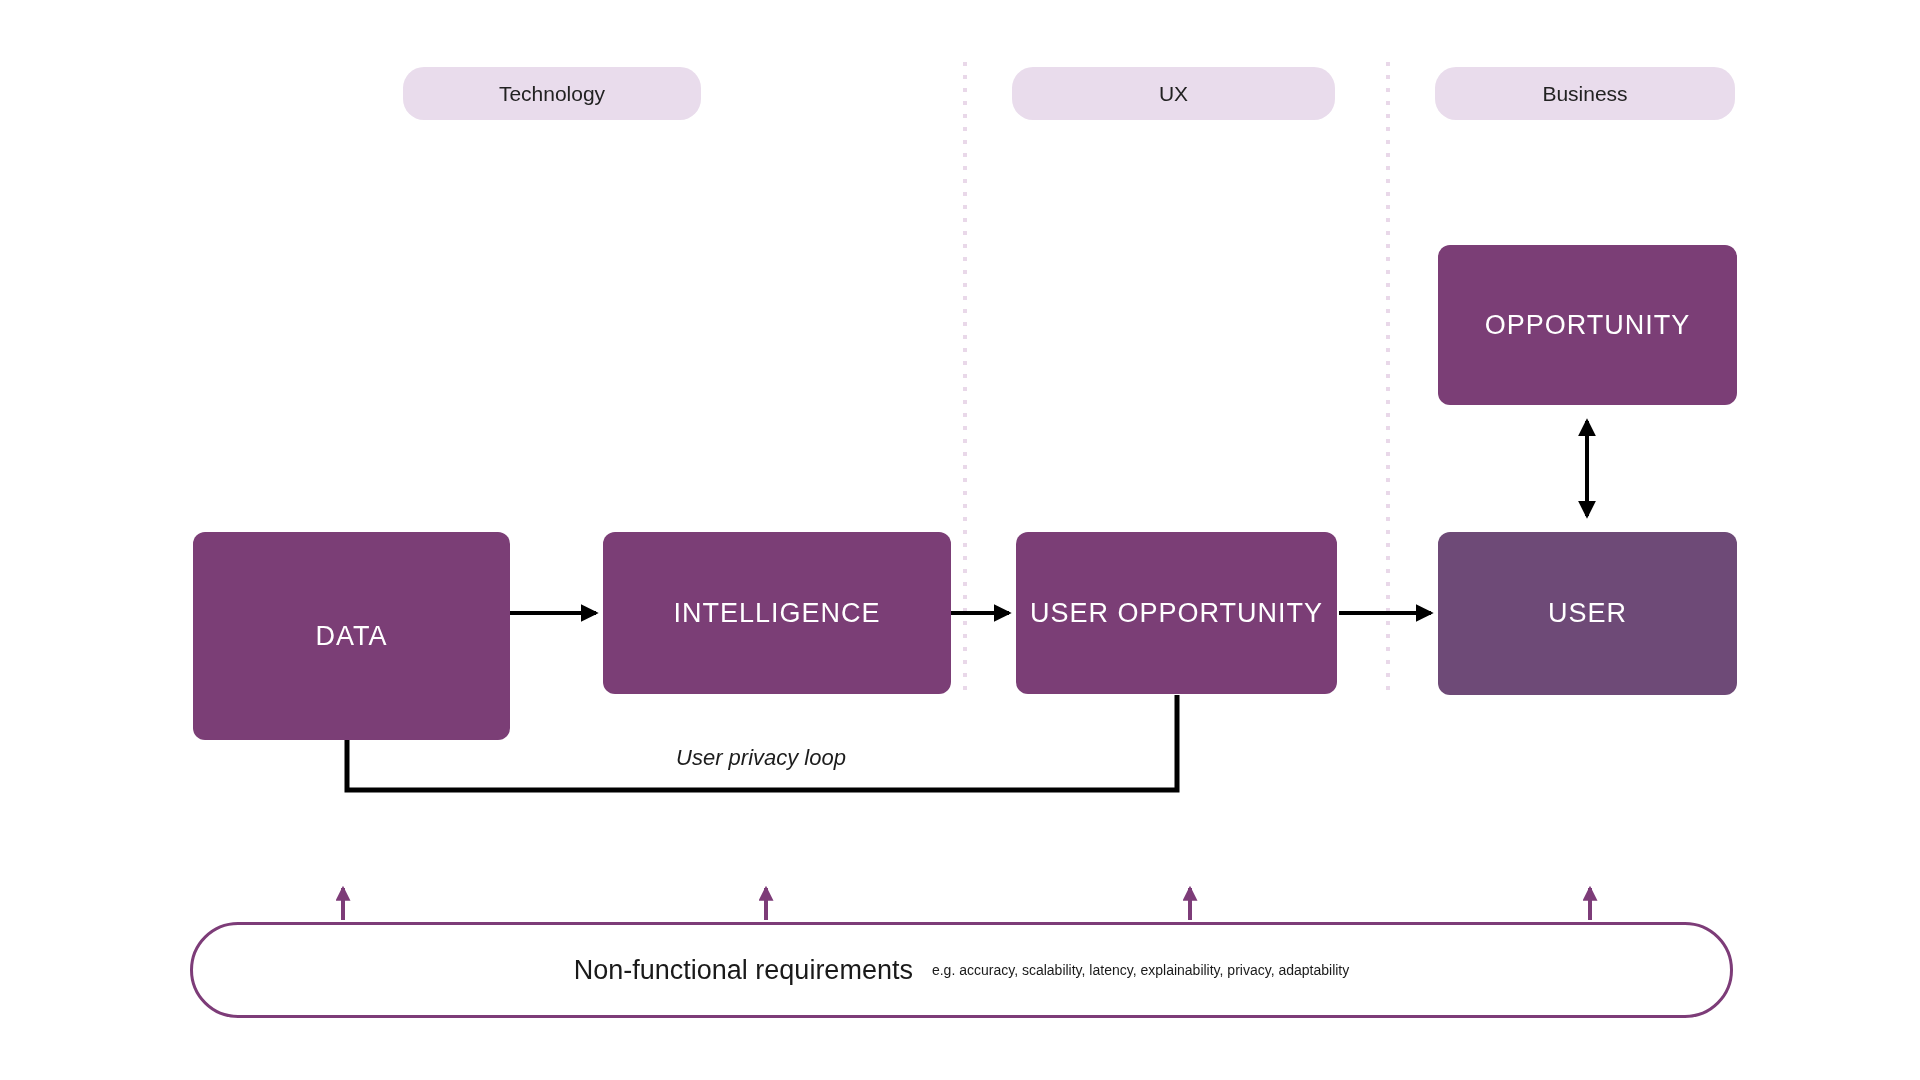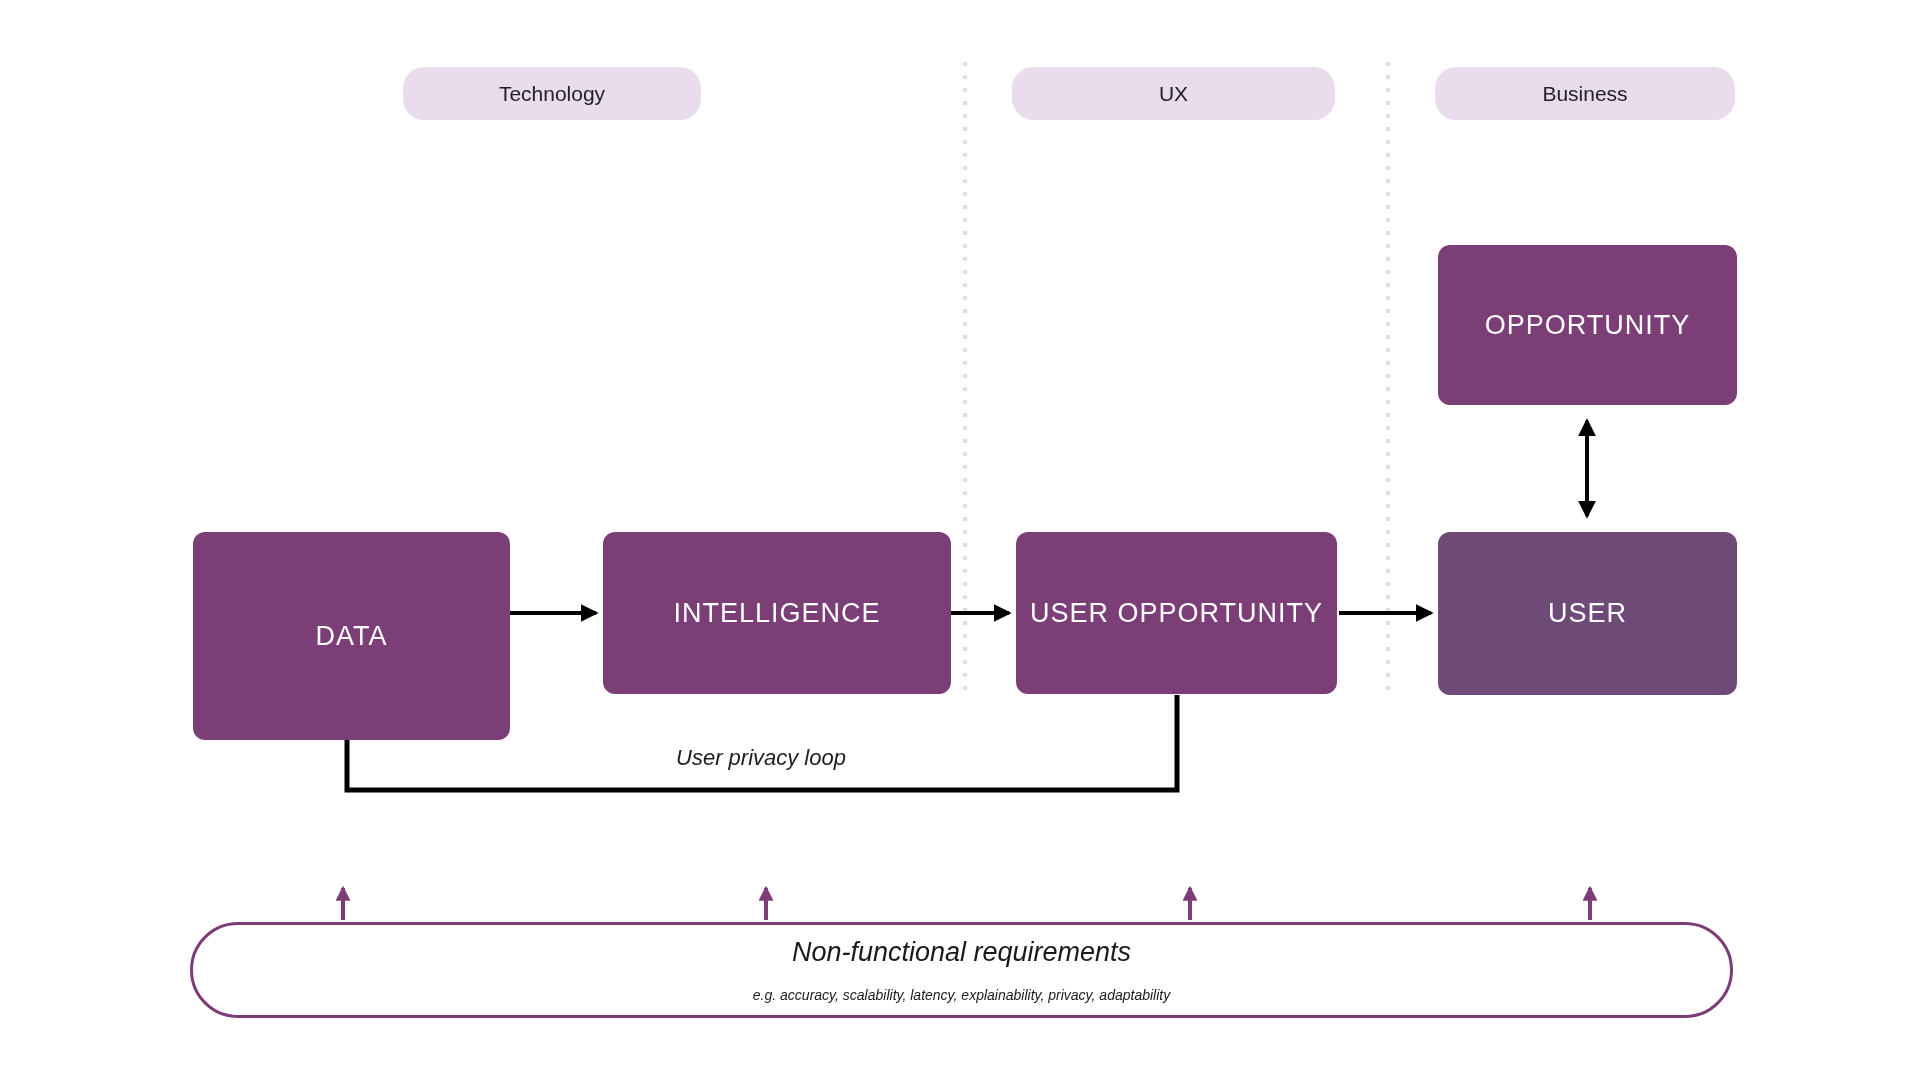--- a/index.html
+++ b/index.html
@@ -88,25 +88,24 @@
     position: absolute;
     left: 190px;
     top: 922px;
     width: 1543px;
     height: 96px;
     box-sizing: border-box;
     border: 3px solid #7d3c78;
     border-radius: 50px;
     background: #ffffff;
     display: flex;
-    flex-direction: column;
+    flex-direction: row;
     align-items: center;
     justify-content: center;
     gap: 19px;
-    font-style: italic;
   }
   .nfr .title    { font-size: 27px; color: #1a1a1a; }
   .nfr .subtitle { font-size: 14px; color: #1a1a1a; }
 </style>
 </head>
 <body>
 
 <div class="canvas">
 
   <div class="col-label tech">

